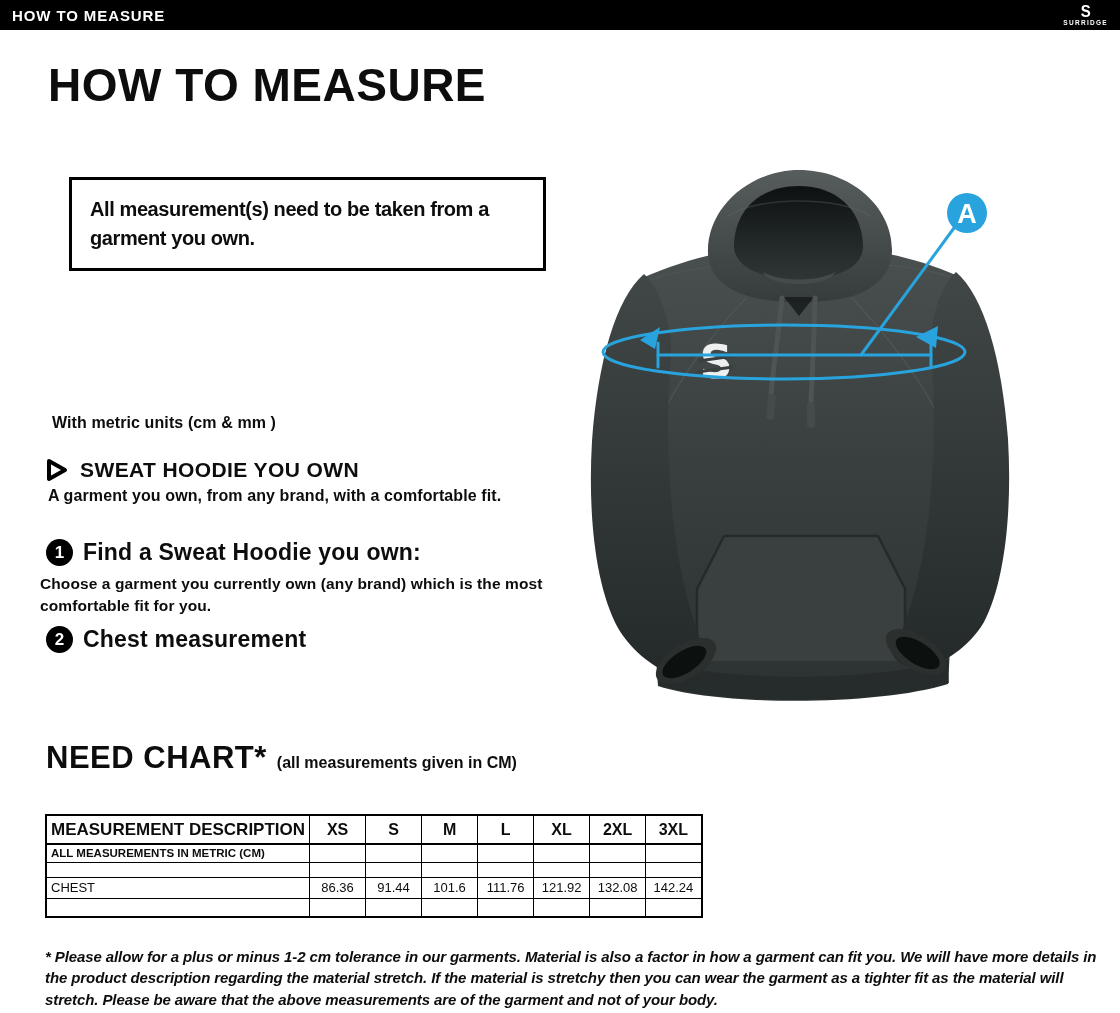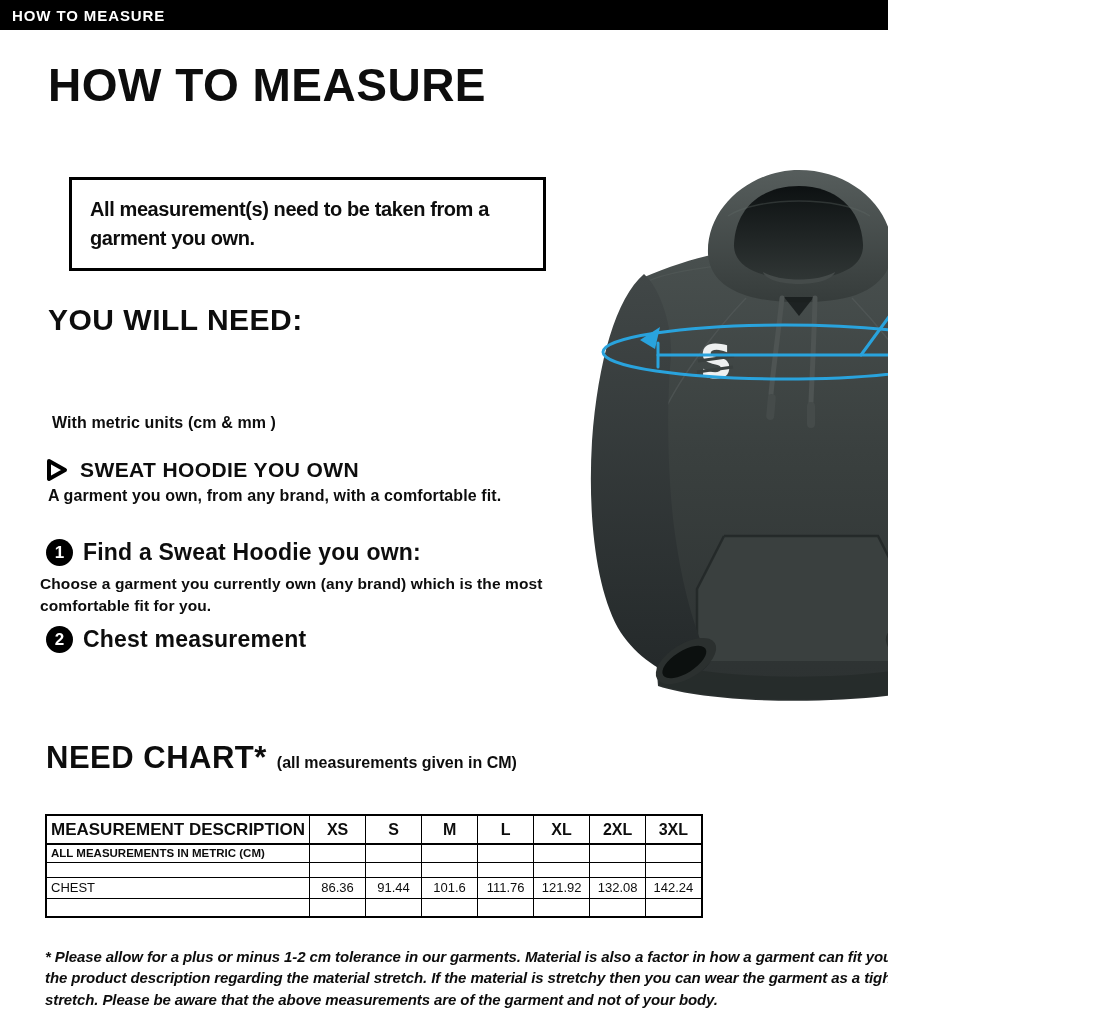--- a/index.html
+++ b/index.html
@@ -1,17 +1,17 @@
 <!DOCTYPE html>
 <html><head>
 <meta charset="utf-8">
 <style>
   html,body{margin:0;padding:0;background:#fff;}
   body{font-family:"Liberation Sans",sans-serif;color:#0d0d0d;}
-  .page{position:relative;width:888px;height:1013px;background:#fff;overflow:hidden;}
+  .page{position:relative;width:1120px;height:1013px;background:#fff;overflow:hidden;}
 
   
   .topbar{position:absolute;top:0;left:0;width:1120px;height:30px;background:#000;
     display:flex;align-items:center;justify-content:space-between;padding:0 12px;box-sizing:border-box;}
   .topbar-title{color:#fff;font-weight:bold;font-size:15px;letter-spacing:.9px;}
   .brand{display:flex;flex-direction:column;align-items:center;line-height:1;}
   .brand-mark{color:#fff;font-weight:bold;font-size:15px;transform:scaleY(1.05);}
   .brand-name{color:#fff;font-size:6.5px;font-weight:bold;letter-spacing:1.3px;margin-top:1px;}
 
   .main-heading{position:absolute;left:48px;top:58px;margin:0;font-size:46px;font-weight:800;letter-spacing:.5px;}
@@ -74,21 +74,20 @@
     <span class="brand">
       <span class="brand-mark">S</span>
       <span class="brand-name">SURRIDGE</span>
     </span>
   </div>
 
   <h1 class="main-heading">HOW TO MEASURE</h1>
 
   <div class="note-box">All measurement(s) need to be taken from a garment you own.</div>
 
-  <div class="ywn-heading">YOU WILL NEED:</div>
 
   <div class="need-sub s1">With metric units (cm &amp; mm )</div>
 
   <div class="need-row n2">
     <svg width="22" height="24" viewBox="0 0 22 24">
       <polygon points="3,3 19,12 3,21" fill="none" stroke="#000" stroke-width="4" stroke-linejoin="round"></polygon>
     </svg>
     <span>SWEAT HOODIE YOU OWN</span>
   </div>
   <div class="need-sub s2">A garment you own, from any brand, with a comfortable fit.</div>

